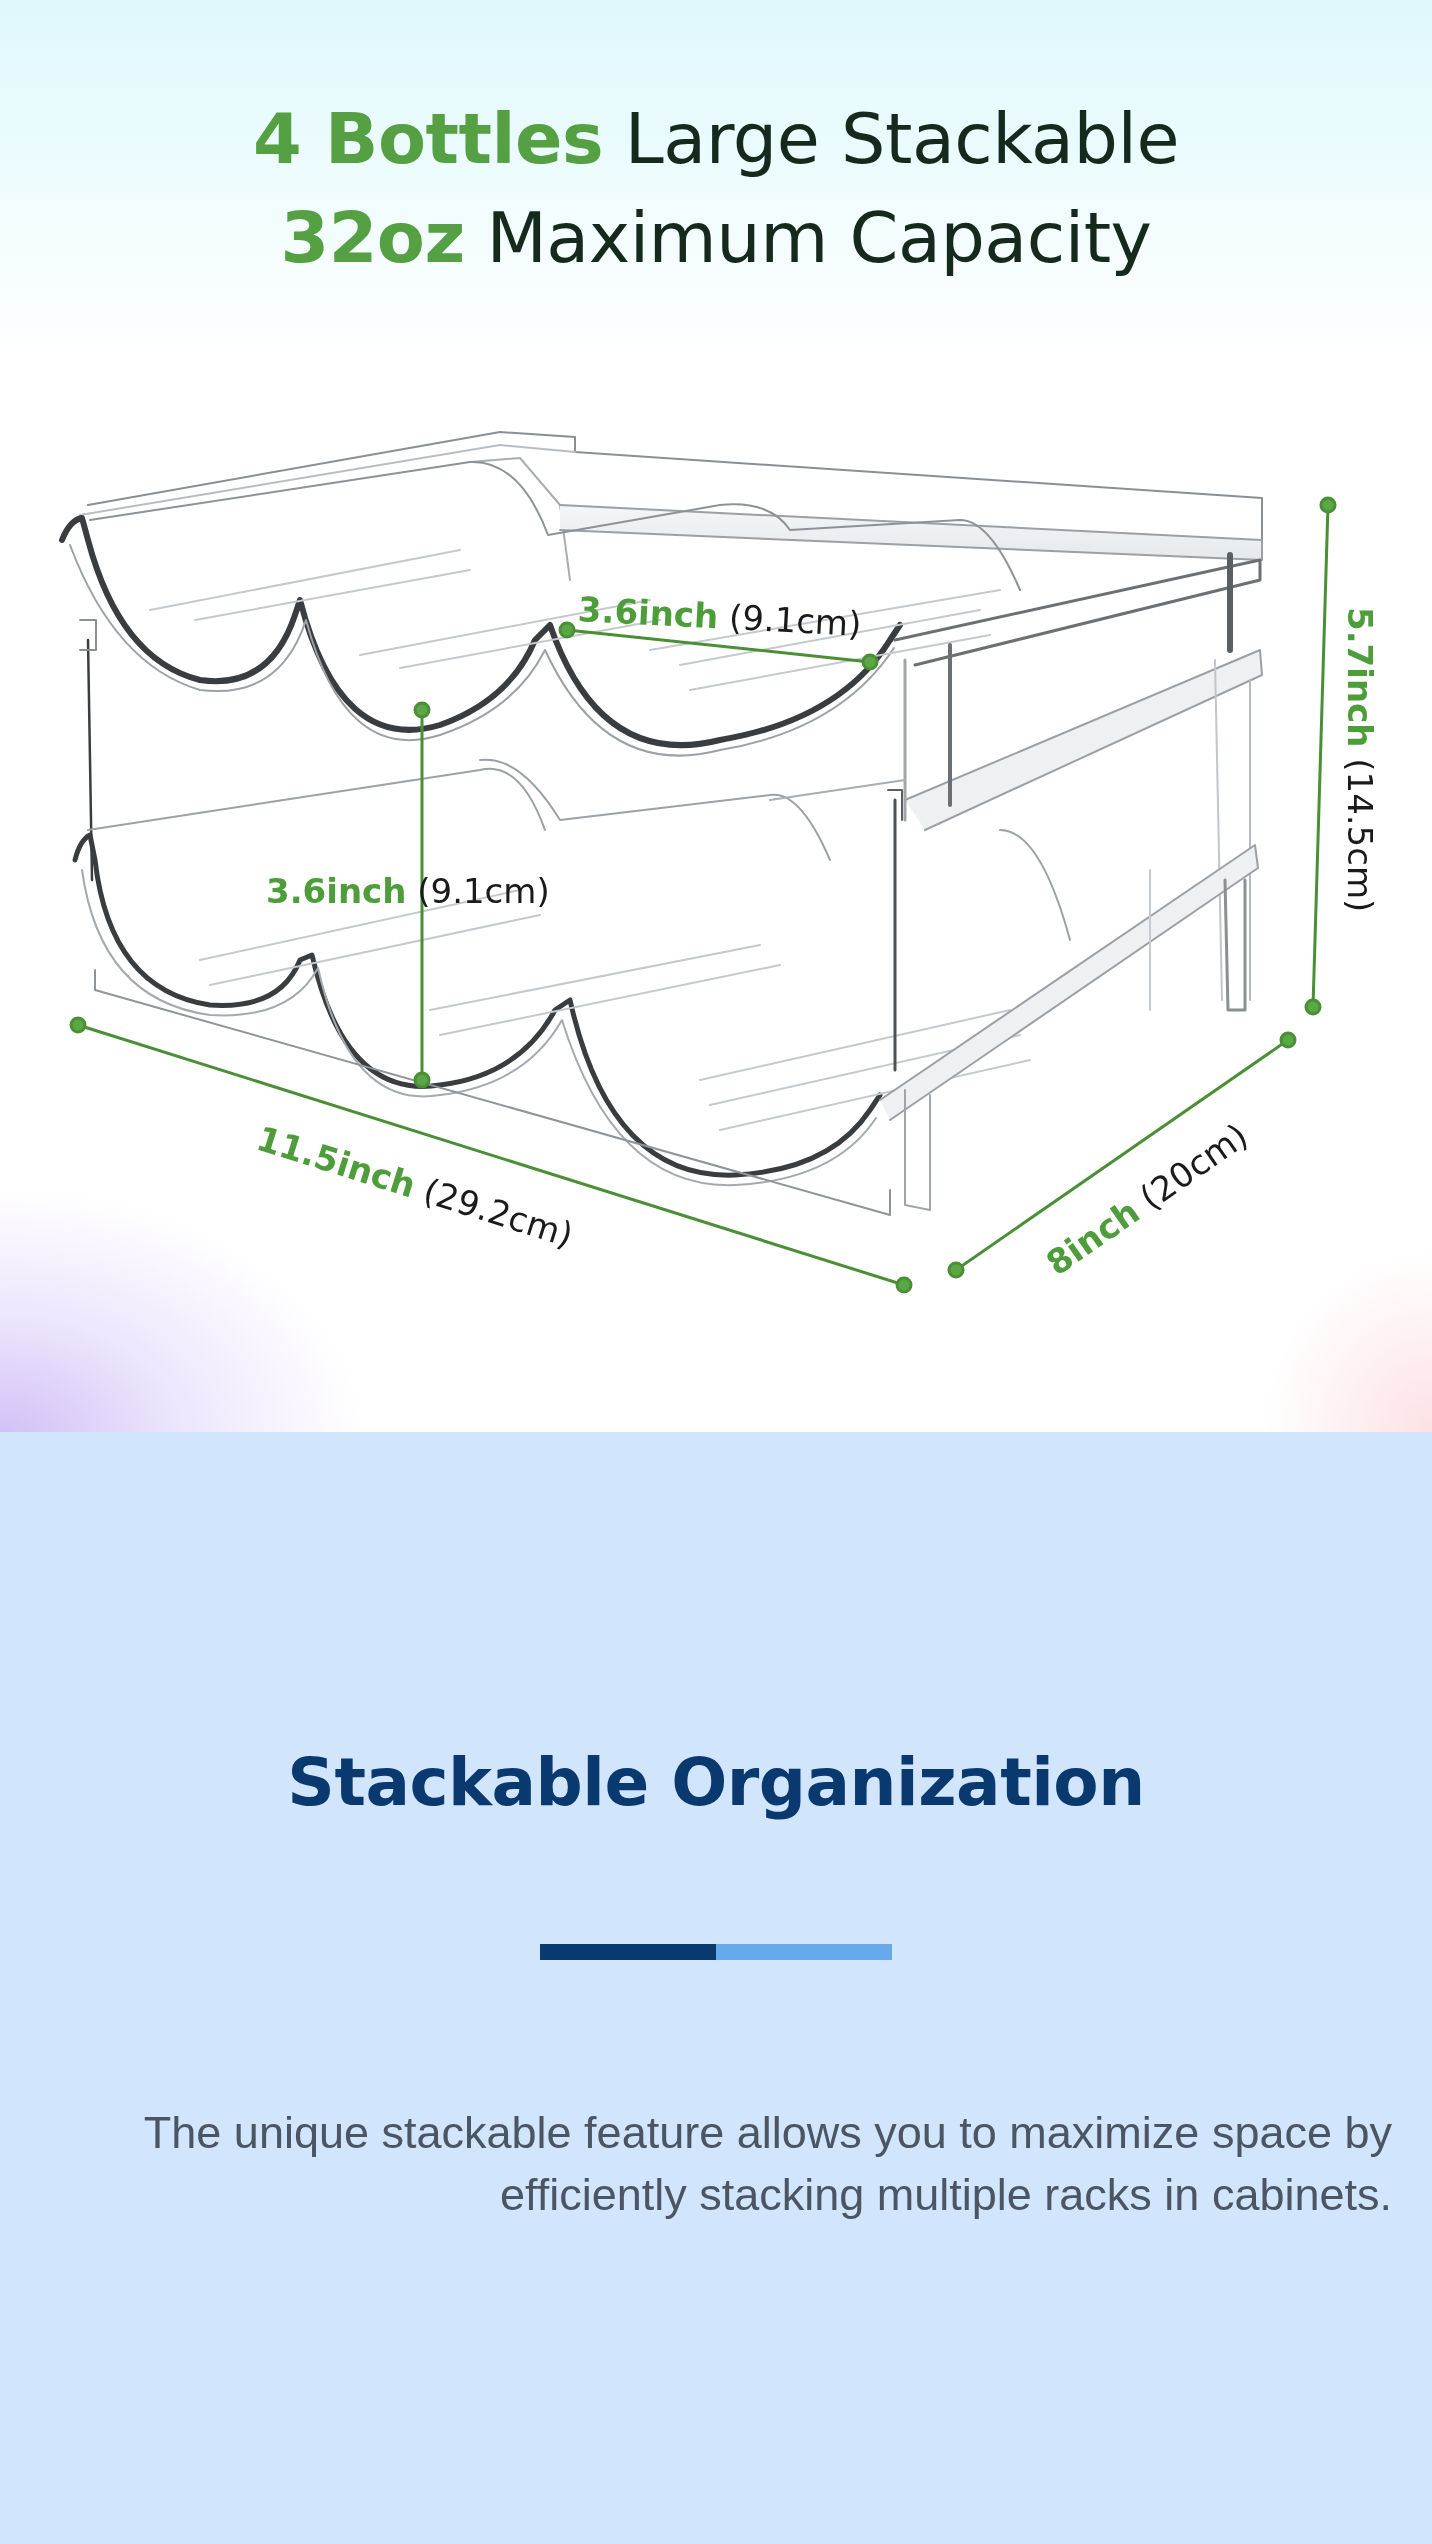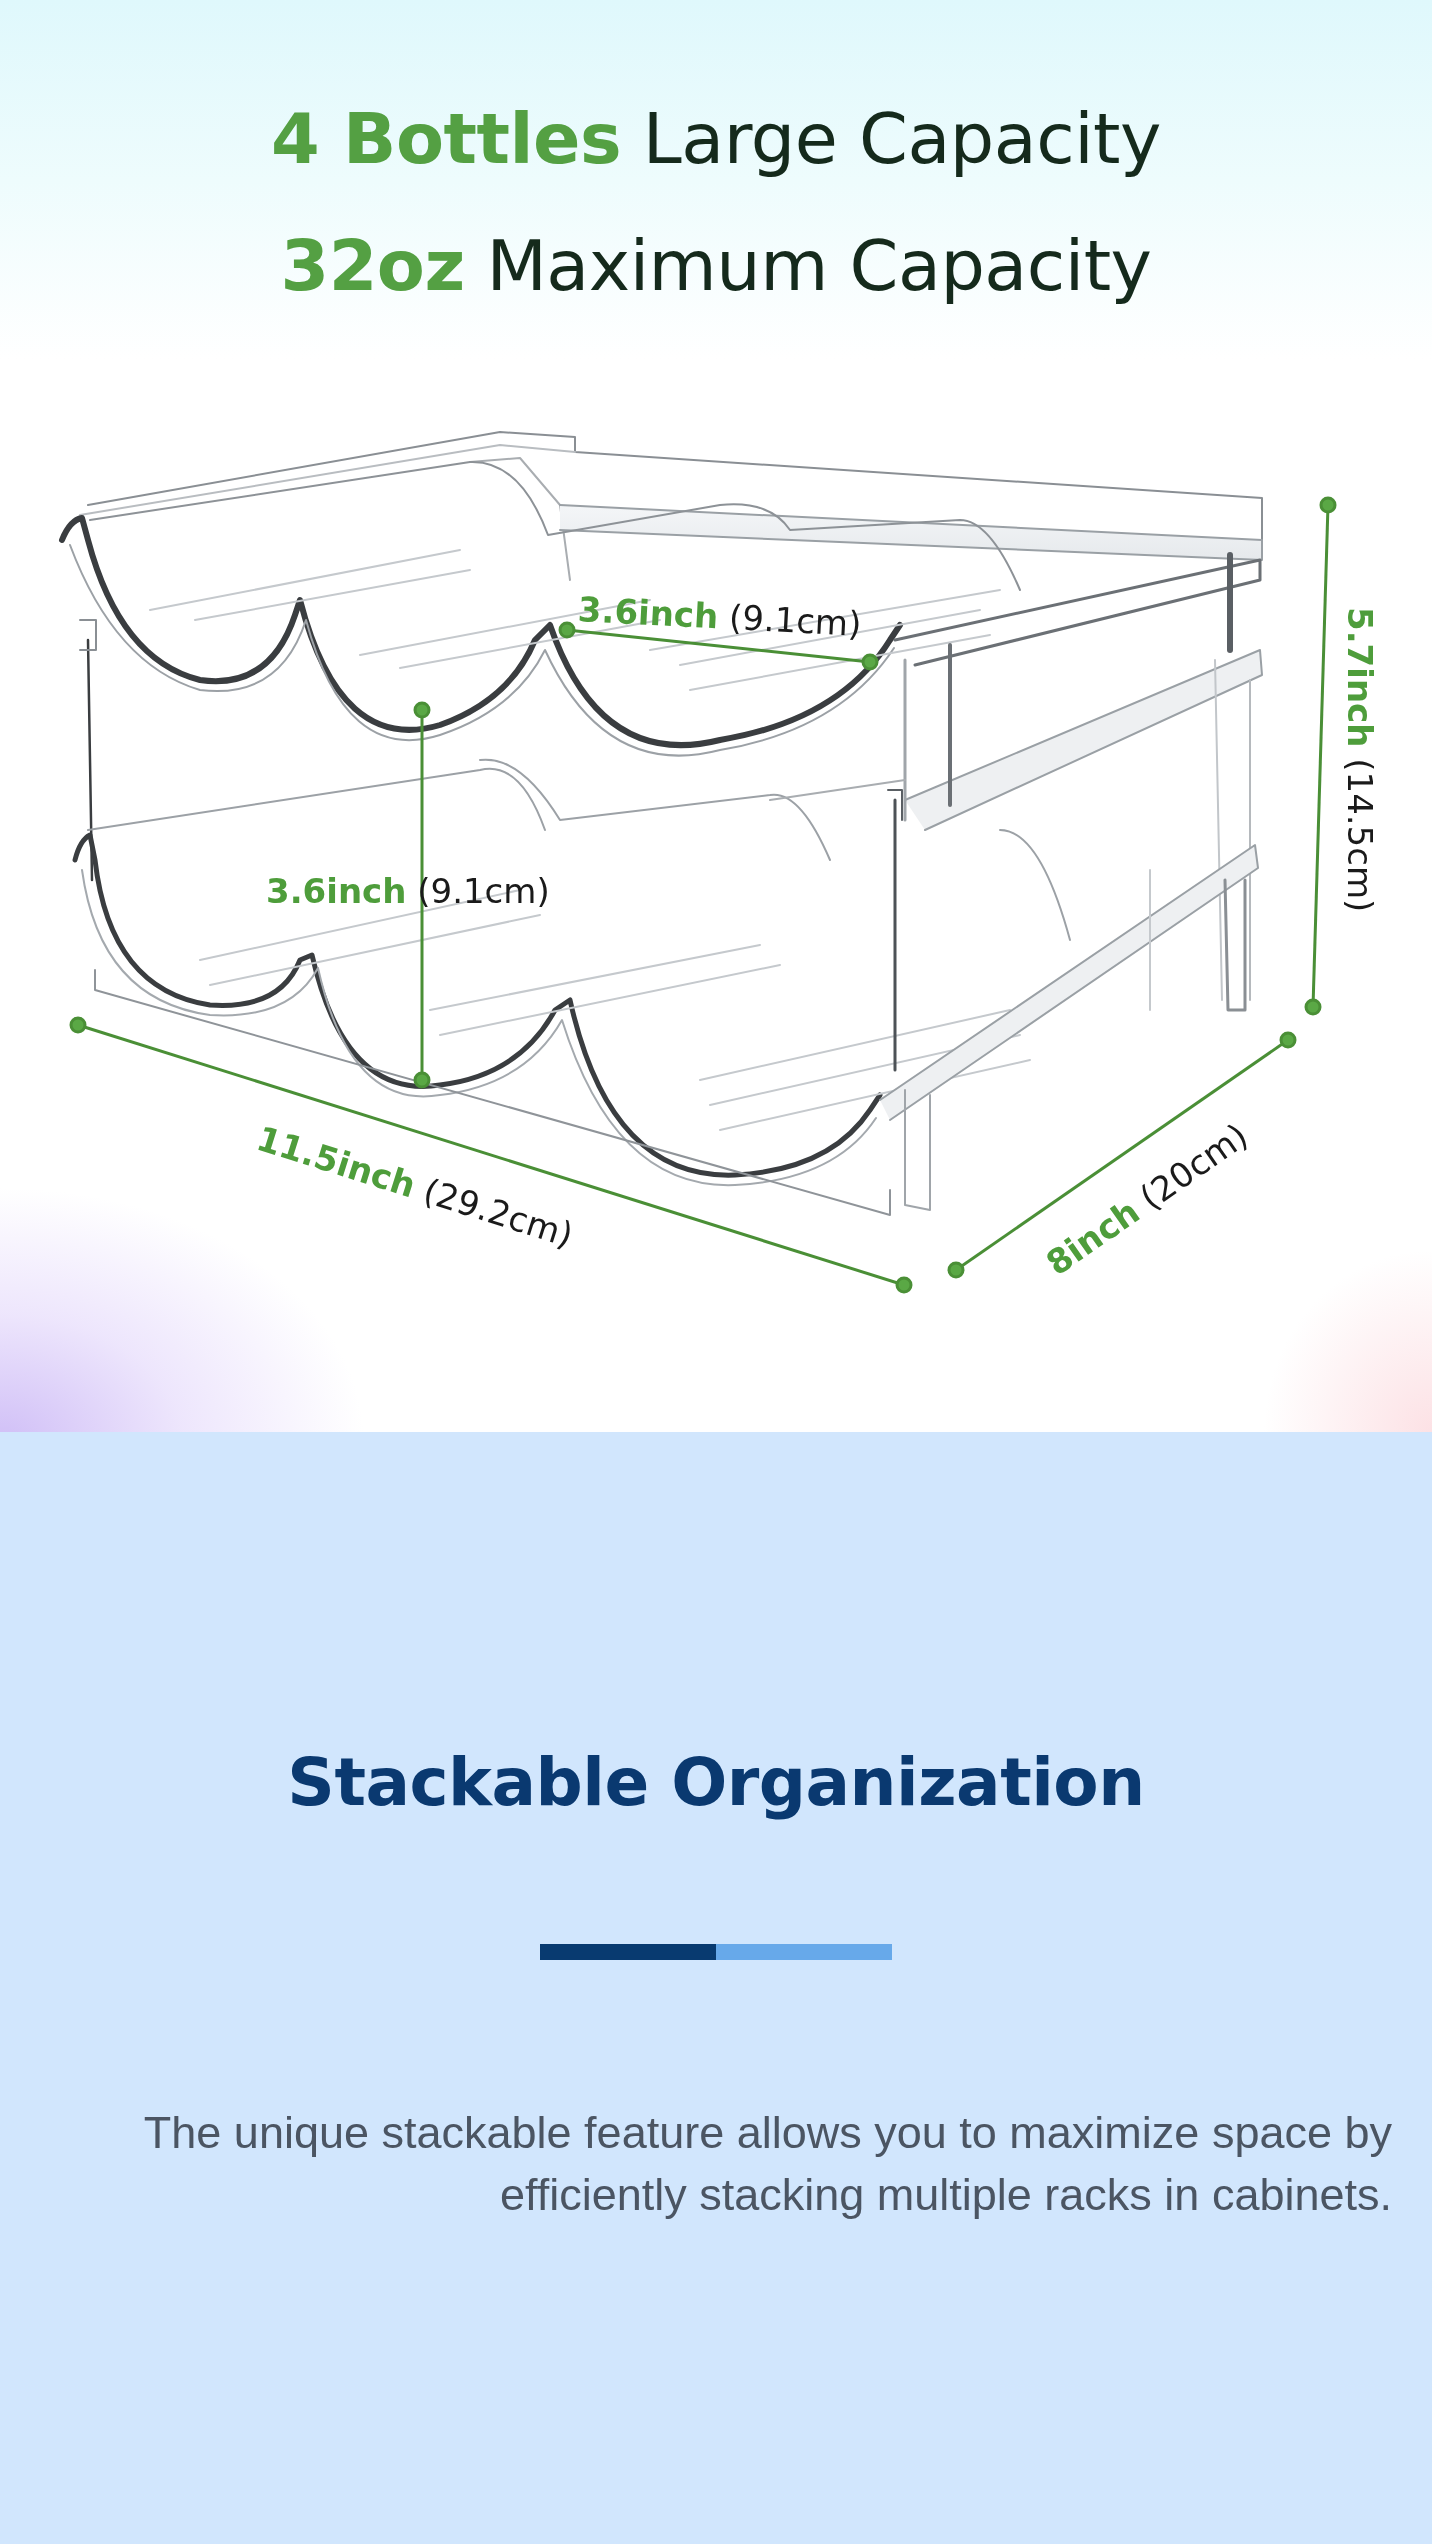--- a/index.html
+++ b/index.html
@@ -16,21 +16,21 @@
 
   .headline {
     position: absolute; left: 0; width: 1432px; text-align: center;
     font-family: "DejaVu Sans", sans-serif;
     font-size: 70px; letter-spacing: -0.5px; line-height: 1;
     color: #152a1c;
   }
   .headline .accent { color: #54a043; font-weight: bold; }
   .headline .rest { font-weight: normal; }
   .line1 { top: 104px; }
-  .line2 { top: 231px; }
+  .line2 { top: 203px; }
 
   .product-svg { position: absolute; left: 0; top: 0; }
 
   .dim-label {
     position: absolute; white-space: nowrap;
     font-family: "DejaVu Sans", sans-serif;
     font-size: 34px; line-height: 1;
     transform-origin: 0 50%;
   }
   .dim-label .inch { color: #4e9d3b; font-weight: bold; }
@@ -50,21 +50,21 @@
     font-family: "Liberation Sans", sans-serif; font-size: 45px; line-height: 62px;
     color: #4b5563;
   }
 </style>
 </head>
 <body>
 
 <div class="hero">
 
   <div class="headline line1">
-    <span class="accent">4 Bottles</span><span class="rest"> Large Capacity</span>
+    <span class="accent">4 Bottles</span><span class="rest"> Large Stackable</span>
   </div>
   <div class="headline line2">
     <span class="accent">32oz</span><span class="rest"> Maximum Capacity</span>
   </div>
 
   <svg class="product-svg" width="1432" height="1432" viewBox="0 0 1432 1432">
     <defs>
       <linearGradient id="plastic" x1="0" y1="0" x2="0" y2="1">
         <stop offset="0" stop-color="#f4f6f8"></stop>
         <stop offset="1" stop-color="#e6e9ec"></stop>

